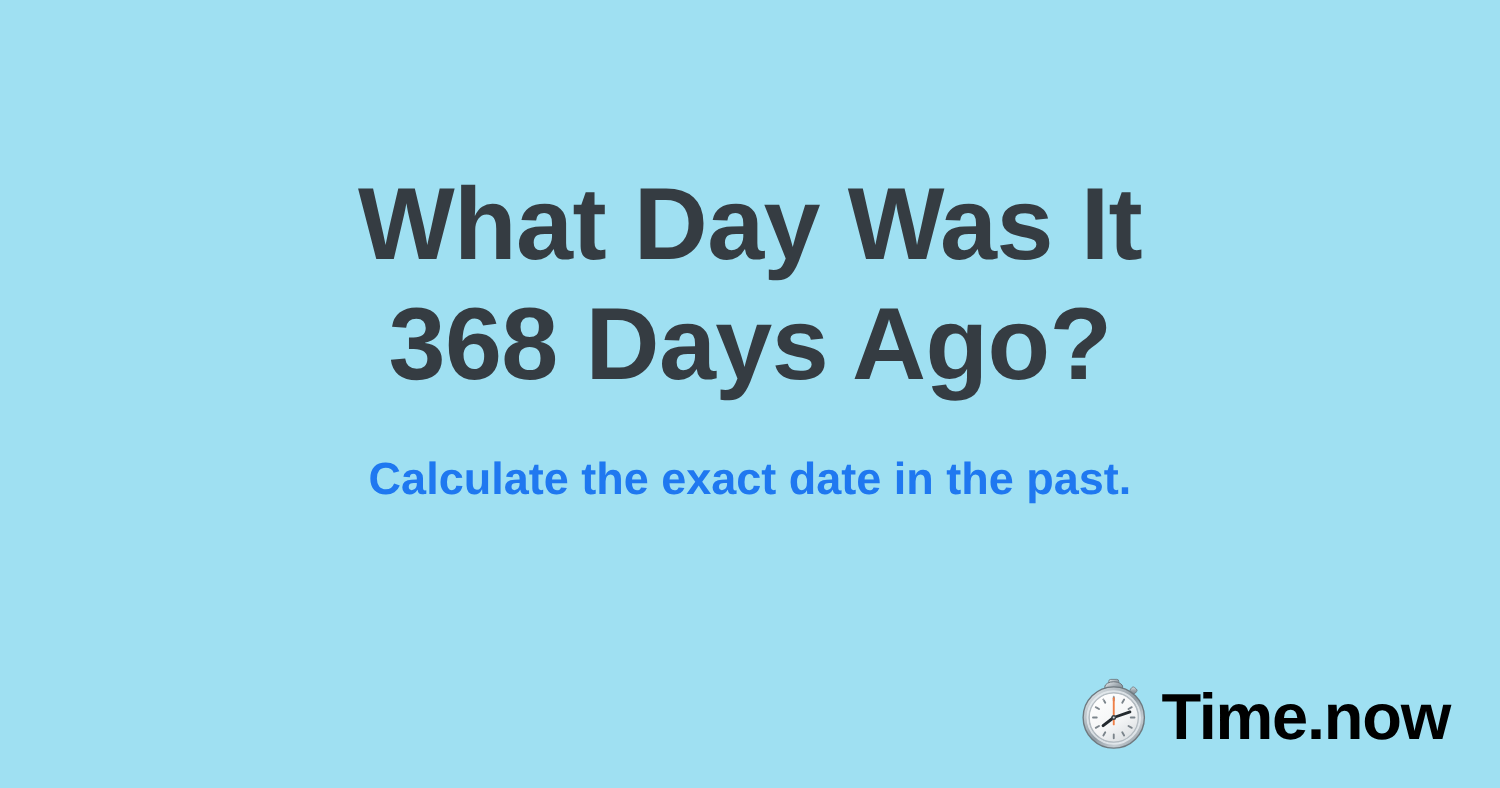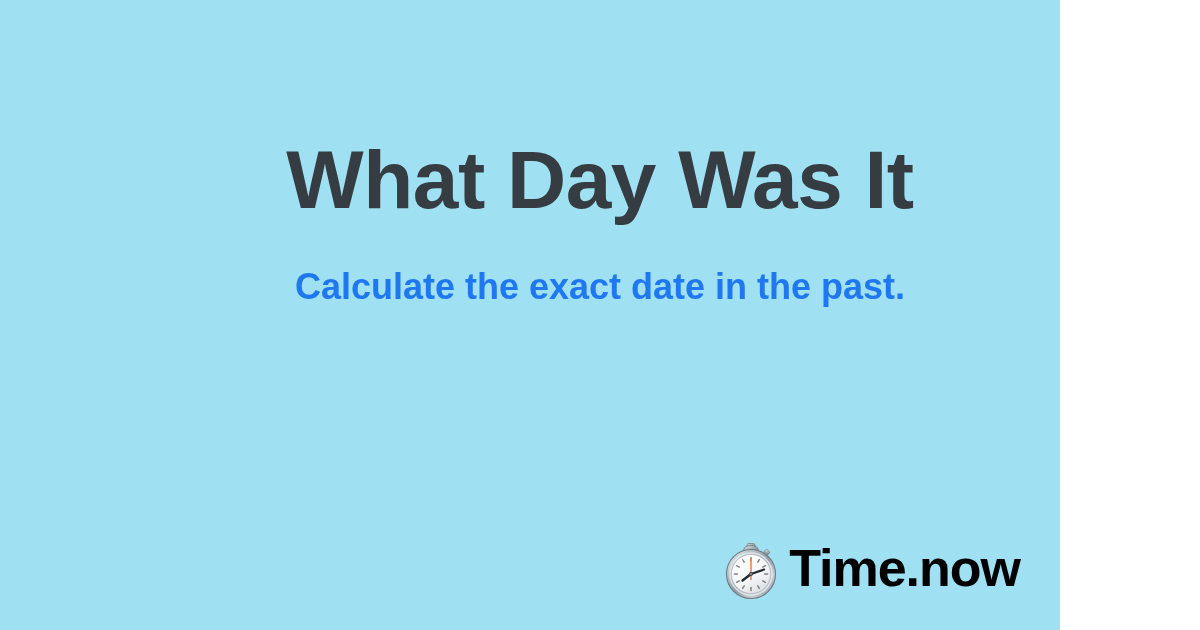--- a/index.html
+++ b/index.html
@@ -8,21 +8,21 @@
     padding: 0;
   }
   body {
     width: 1200px;
     height: 630px;
     overflow: hidden;
     font-family: "Liberation Sans", sans-serif;
   }
   #card {
     position: relative;
-    width: 1060px;
+    width: 1200px;
     height: 630px;
     background: #9fe0f2;
     box-sizing: border-box;
     overflow: hidden;
   }
   
   #hero {
     position: absolute;
     left: 0;
     top: 132px;
@@ -53,21 +53,21 @@
     font-weight: bold;
     line-height: 34px;
     white-space: nowrap;
   }
   
   #brand {
     position: absolute;
     right: 40px;
     bottom: 30px;
     display: flex;
-    align-items: flex-start;
+    align-items: flex-end;
     gap: 9px;
   }
   #brand-icon {
     display: block;
     width: 58px;
     height: 58px;
     flex: 0 0 auto;
   }
   #brand-name {
     color: #000000;
@@ -81,20 +81,21 @@
 </style>
 </head>
 <body>
 
 <div id="card" style="background: rgb(159, 224, 242);">
 
   <div id="hero">
 
     <h1 id="headline" style="color: rgb(53, 60, 66);">
       <span class="hl-line">What Day Was It</span>
+      <span class="hl-line">368 Days Ago?</span>
     </h1>
 
     <p id="subtitle" style="color: rgb(31, 120, 240);">Calculate the exact date in the past.</p>
 
   </div>
 
   <div id="brand">
 
     <svg id="brand-icon" viewBox="0 0 58 58">
       <defs>

